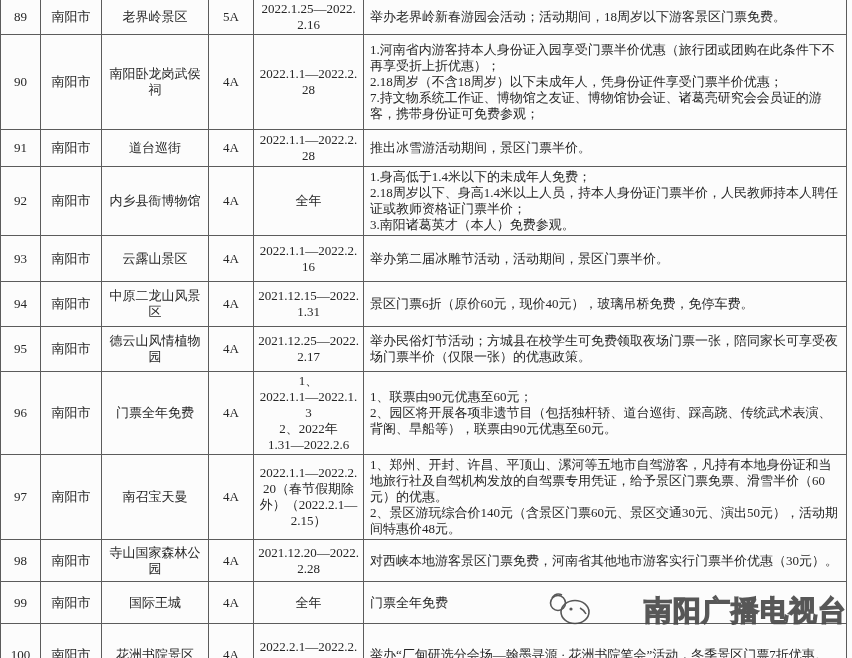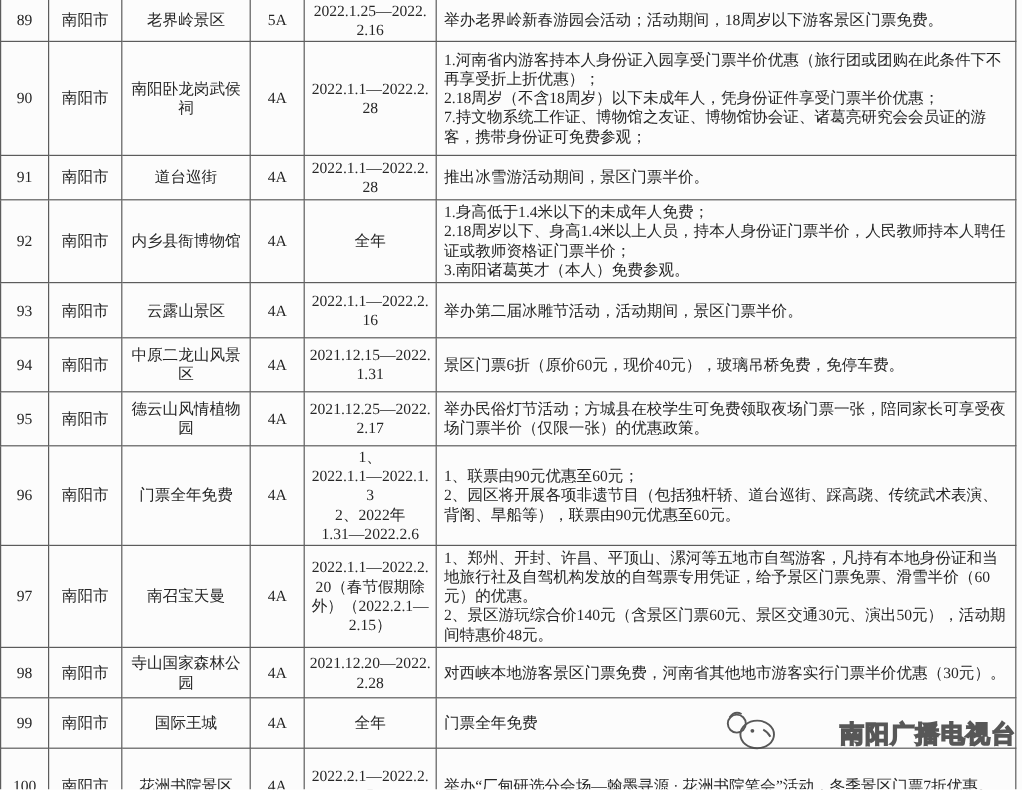--- a/index.html
+++ b/index.html
@@ -46,21 +46,21 @@
     top:590px;
     right:5px;
     display:flex;
     align-items:center;
     gap:4px;
     opacity:.92;
     pointer-events:none;
   }
   .wm-text{
     font-family:"Liberation Sans", sans-serif;
-    font-size:20px;
+    font-size:28px;
     font-weight:bold;
     letter-spacing:1px;
     color:transparent;
     -webkit-text-stroke:1.3px var(--c-watermark,#4a4a4a);
     white-space:nowrap;
     margin-left:48px;
   }
 </style>
 </head>
 <body>

